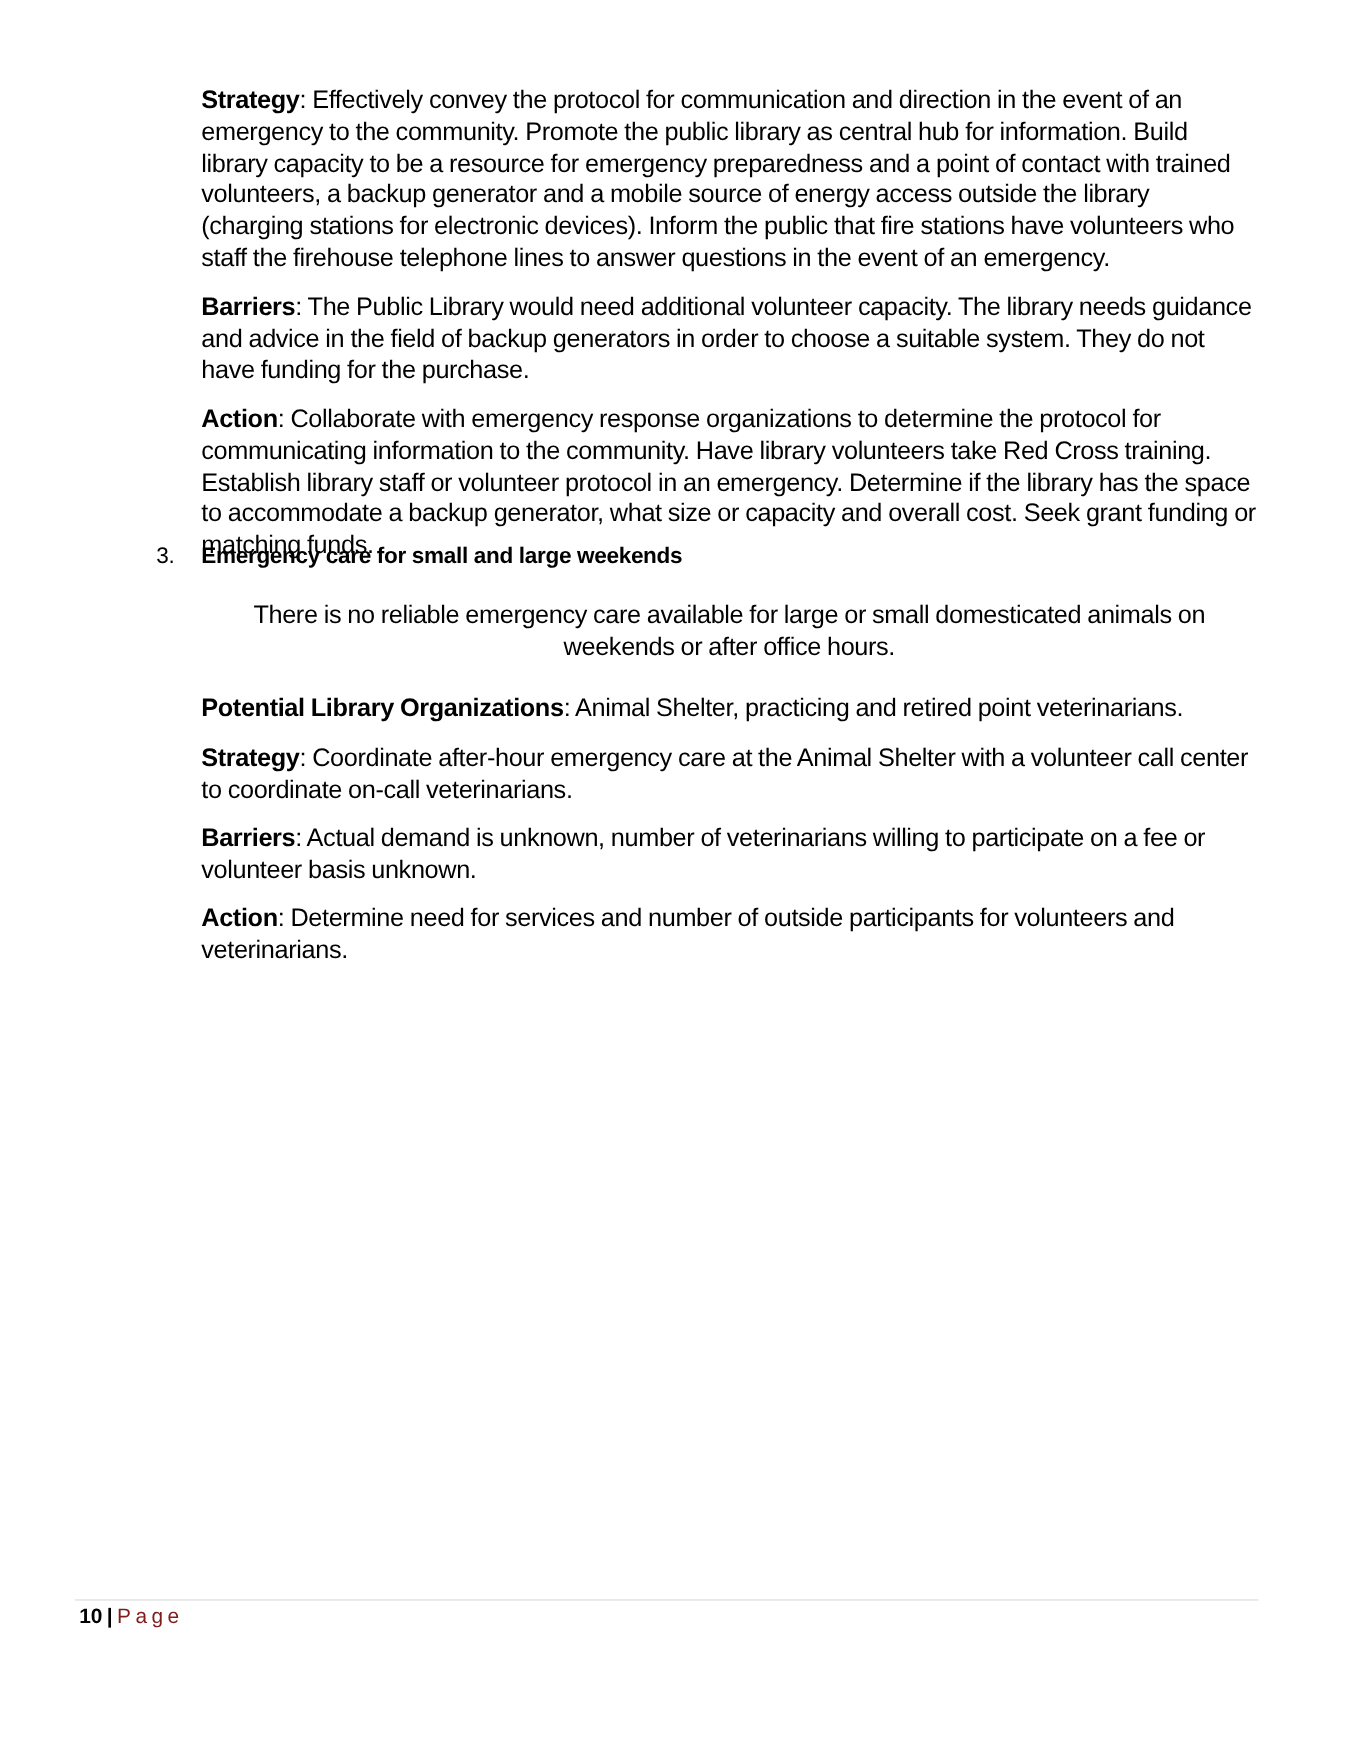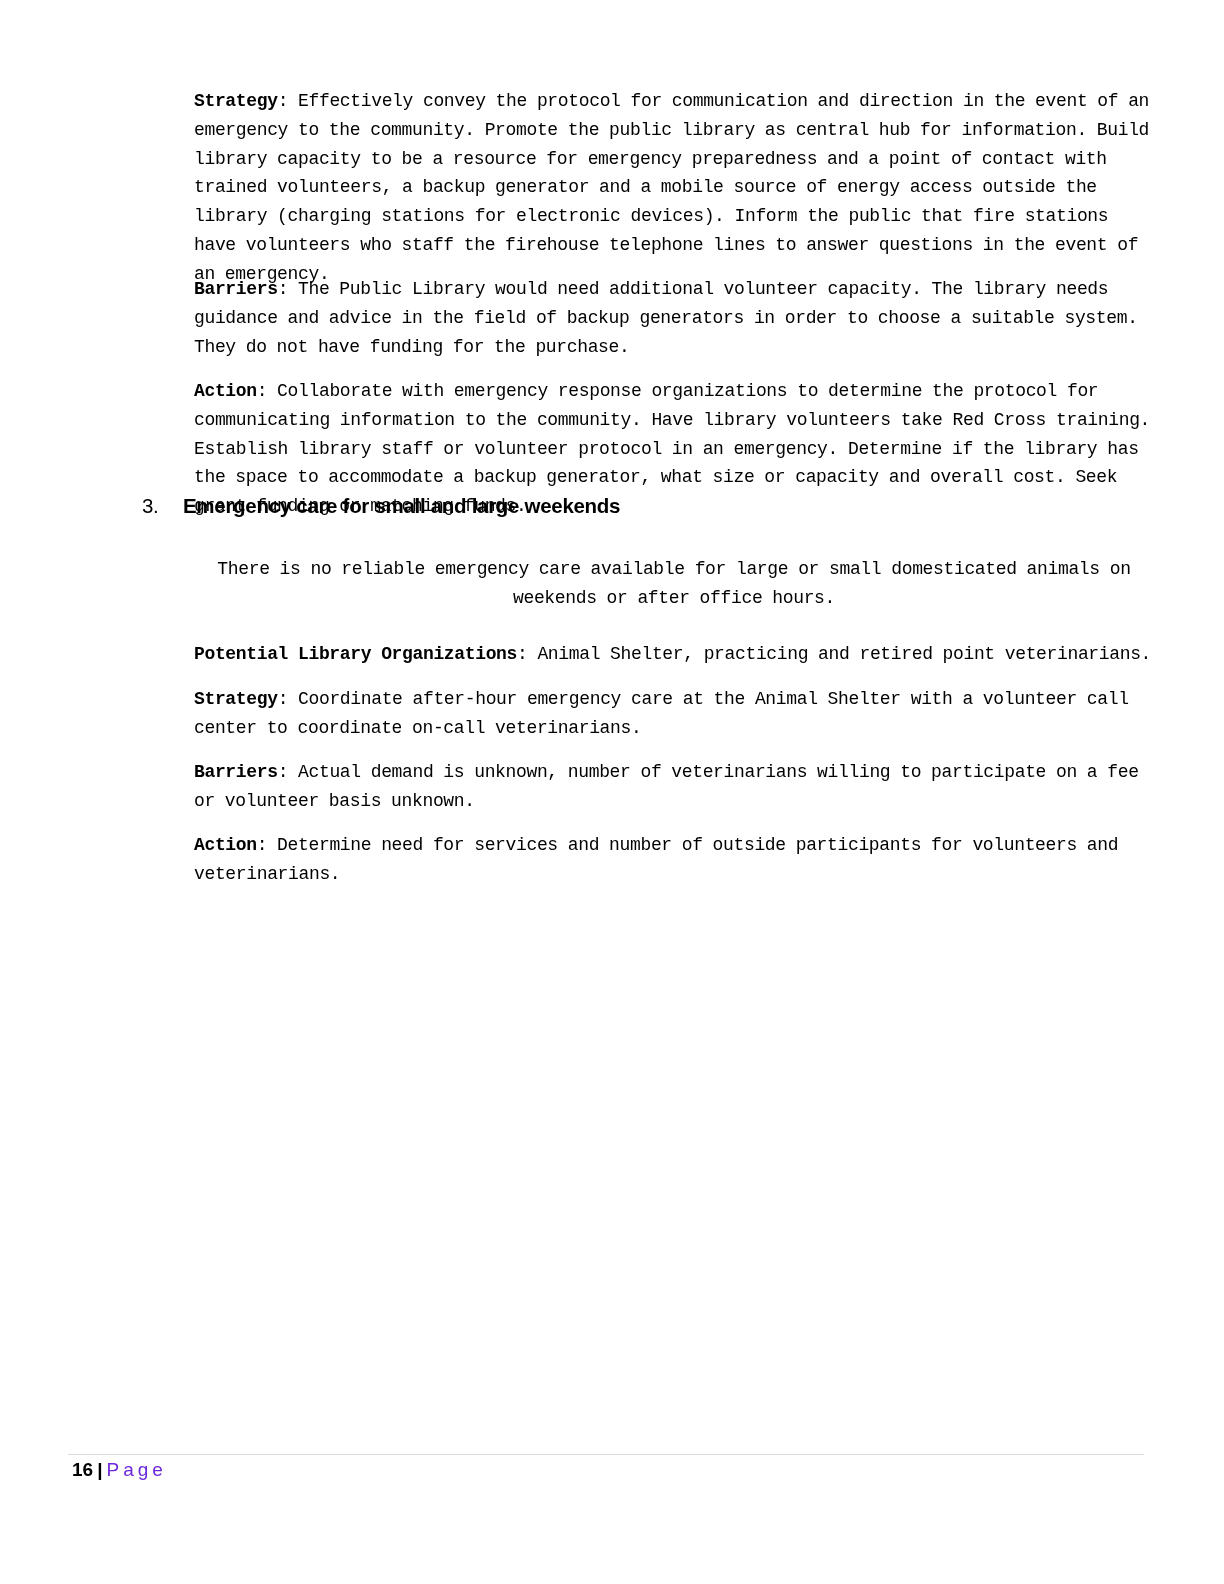--- a/index.html
+++ b/index.html
@@ -1,25 +1,25 @@
 <!DOCTYPE html>
 <html><head>
 <meta charset="utf-8">
 <style>
   html, body { margin: 0; padding: 0; background: #ffffff; }
   body { width: 1224px; height: 1584px; position: relative; font-family: "Liberation Sans", sans-serif; color: #000; }
-  .para { position: absolute; left: 178px; width: 960px; font-size: 18px; line-height: 28.8px; letter-spacing: -0.35px; word-spacing: -0.5px; margin: 16px; font-family: Liberation Mono, monospace; }
+  .para { position: absolute; left: 178px; width: 960px; font-size: 23px; line-height: 28.8px; letter-spacing: -0.35px; word-spacing: -0.5px; margin: 5px; }
   .para b { font-weight: bold; }
   .heading { position: absolute; left: 142px; top: 494px; font-size: 20.5px; font-weight: bold; letter-spacing: -0.3px; }
   .heading .num { font-weight: normal; display: inline-block; width: 41px; }
   .footer-rule { position: absolute; left: 68px; top: 1454px; width: 1076px; height: 1px; background: #d9d9d9; }
   .footer { position: absolute; left: 72px; top: 1459px; font-size: 19px; }
   .footer .num { font-weight: bold; }
   .footer .sep { font-weight: bold; margin: 0 4px; }
-  .footer .pg { color: #6d28d9; letter-spacing: 4px; }
+  .footer .pg { color: #7f1d1d; letter-spacing: 4px; }
 </style>
 </head>
 <body>
 
 <p class="para" style="top:71px;"><b>Strategy</b><span>: Effectively convey the protocol for communication and direction in the event of an emergency to the community.  Promote the public library as central hub for information. Build library capacity to be a resource for emergency preparedness and a point of contact with trained volunteers, a backup generator and a mobile source of energy access outside the library (charging stations for electronic devices).  Inform the public that fire stations have volunteers who staff the firehouse telephone lines to answer questions in the event of an emergency.</span></p>
 
 <p class="para" style="top:259px;"><b>Barriers</b><span>:  The Public Library would need additional volunteer capacity. The library needs guidance and advice in the field of backup generators in order to choose a suitable system.  They do not have funding for the purchase.</span></p>
 
 <p class="para" style="top:361px;"><b>Action</b><span>: Collaborate with emergency response organizations to determine the protocol for communicating information to the community.  Have library volunteers take Red Cross training. Establish library staff or volunteer protocol in an emergency. Determine if the library has the space to accommodate a backup generator, what size or capacity and overall cost.  Seek grant funding or matching funds.</span></p>
 
@@ -29,13 +29,13 @@
 
 <p class="para" style="top:624px;"><b>Potential Library Organizations</b><span>: Animal Shelter, practicing and retired point veterinarians.</span></p>
 
 <p class="para" style="top:669px;"><b>Strategy</b><span>: Coordinate after-hour emergency care at the Animal Shelter with a volunteer call center to coordinate on-call veterinarians.</span></p>
 
 <p class="para" style="top:742px;"><b>Barriers</b><span>: Actual demand is unknown, number of veterinarians willing to participate on a fee or volunteer basis unknown.</span></p>
 
 <p class="para" style="top:815px;"><b>Action</b><span>: Determine need for services and number of outside participants for volunteers and veterinarians.</span></p>
 
 <div class="footer-rule"></div>
-<div class="footer"><span class="num">16</span><span class="sep">|</span><span class="pg">Page</span></div>
+<div class="footer"><span class="num">10</span><span class="sep">|</span><span class="pg">Page</span></div>
 
 </body></html>

